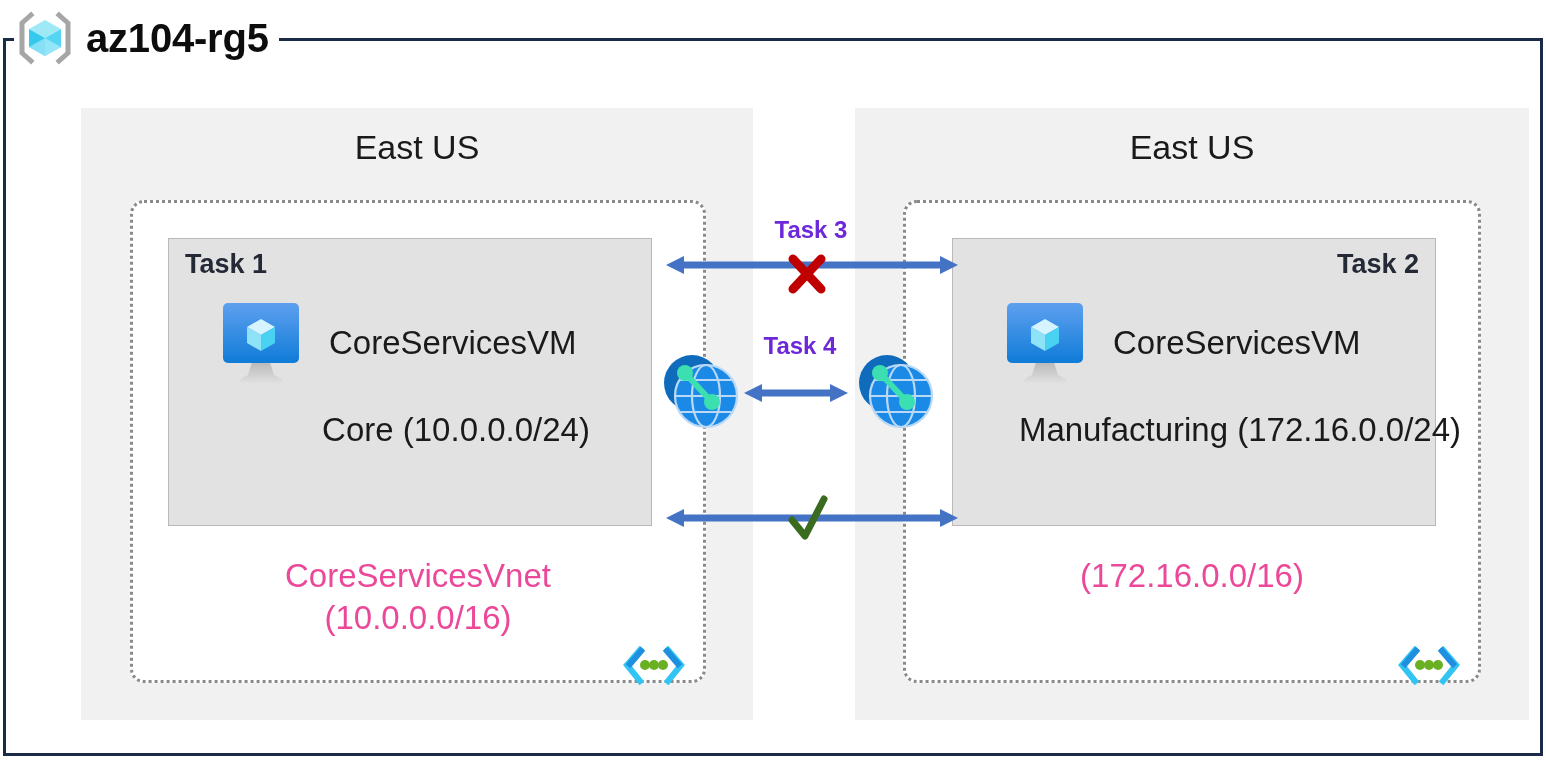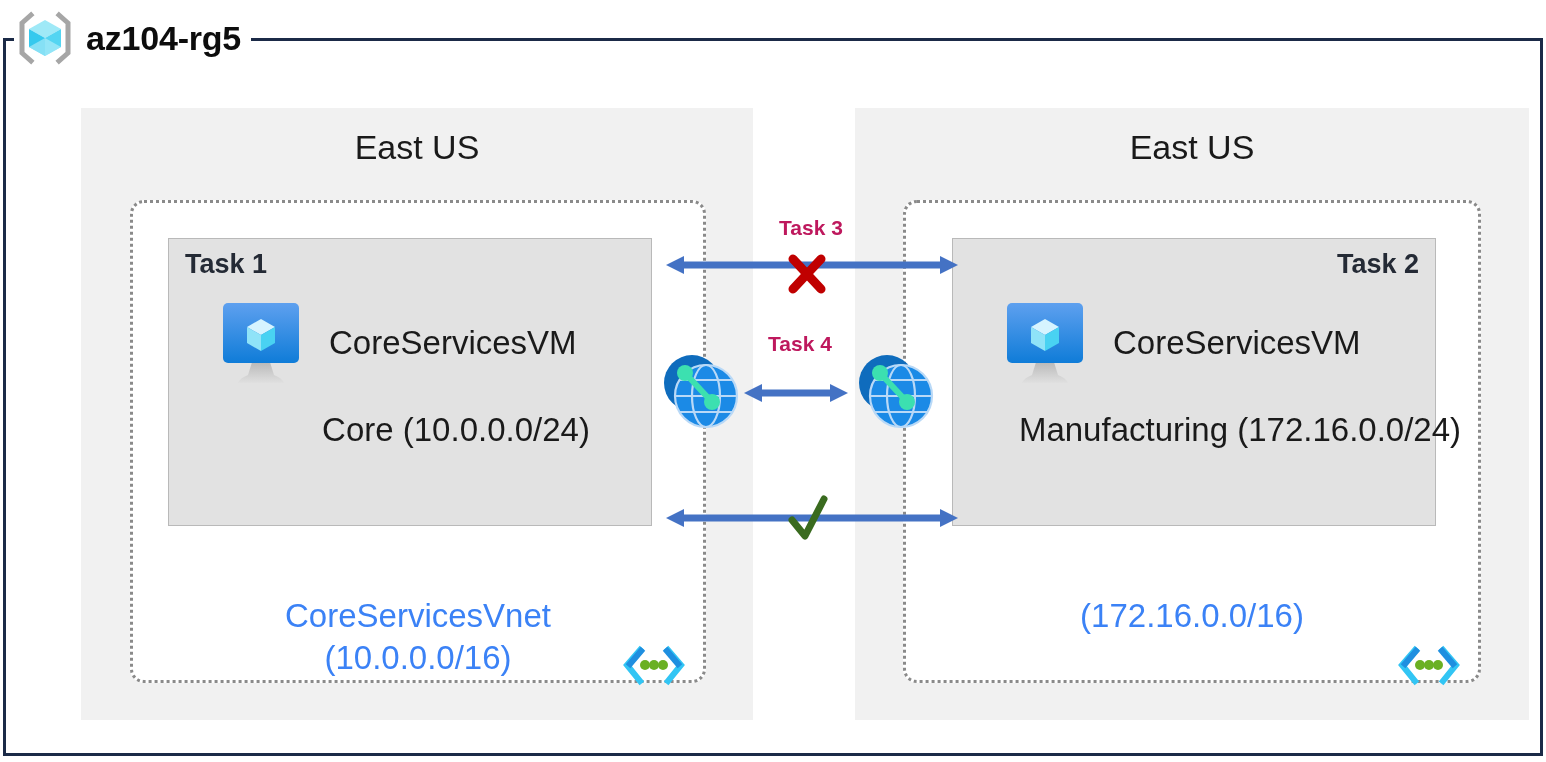--- a/index.html
+++ b/index.html
@@ -6,36 +6,36 @@
   body{font-family:"Liberation Sans","DejaVu Sans",sans-serif;}
 
   .canvas{position:relative;width:1546px;height:762px;background:#ffffff;overflow:hidden;}
 
   
   .rg-frame{position:absolute;left:3px;top:38px;width:1540px;height:718px;
             border:3px solid #1b2a47;box-sizing:border-box;background:transparent;}
   .rg-title-wrap{position:absolute;left:14px;top:6px;height:64px;display:flex;align-items:center;
                  background:#ffffff;padding:0 10px 0 0;z-index:6;}
   .rg-icon{width:62px;height:62px;position:relative;margin-right:10px;flex:0 0 auto;}
-  .rg-label{font-size:34px;font-weight:bold;color:#0d0d0d;letter-spacing:-0.2px;white-space:nowrap;}
+  .rg-label{font-size:40px;font-weight:bold;color:#0d0d0d;letter-spacing:-0.2px;white-space:nowrap;}
 
   
   .region{position:absolute;top:108px;height:612px;background:#f1f1f1;}
   .region.left{left:81px;width:672px;}
   .region.right{left:855px;width:674px;}
   .region-title{position:absolute;top:20px;left:0;width:100%;text-align:center;
                 font-size:34px;color:#1a1a1a;font-weight:400;}
 
   
   .vnet{position:absolute;border:3px dotted #8a8a8a;border-radius:14px;background:#ffffff;box-sizing:border-box;}
   .vnet.left{left:130px;top:200px;width:576px;height:483px;}
   .vnet.right{left:903px;top:200px;width:578px;height:483px;}
 
   .vnet-label{position:absolute;left:0;width:100%;text-align:center;
-              font-size:33px;color:#3b82f6;line-height:1.28;margin-top:40px;}
+              font-size:33px;color:#ec4899;line-height:1.28;}
   .vnet-label .l2{display:block;}
 
   
   .vnet-glyph{position:absolute;width:66px;height:44px;}
 
   
   .subnet{position:absolute;background:#e2e2e2;border:1px solid #b9b9b9;box-sizing:border-box;}
   .subnet.left{left:168px;top:238px;width:484px;height:288px;}
   .subnet.right{left:952px;top:238px;width:484px;height:288px;}
 
@@ -44,21 +44,21 @@
   .task-tag.tr{right:16px;}
 
   .vm-row{position:absolute;top:60px;left:0;width:100%;display:flex;align-items:center;padding-left:46px;box-sizing:border-box;}
   .vm-icon{width:92px;height:88px;position:relative;flex:0 0 auto;}
   .vm-name{font-size:33px;color:#1a1a1a;margin-left:22px;white-space:nowrap;}
 
   .subnet-label{position:absolute;left:0;width:100%;text-align:center;top:170px;
                 font-size:33px;color:#1a1a1a;line-height:1.28;margin-left:46px;}
 
   
-  .conn-label{position:absolute;font-size:21px;font-weight:bold;color:#be185d;text-align:center;}
+  .conn-label{position:absolute;font-size:24px;font-weight:bold;color:#6d28d9;text-align:center;}
   .arrow-svg{position:absolute;overflow:visible;}
   .mark{position:absolute;}
 
   .peer-icon{position:absolute;width:82px;height:82px;}
 </style>
 </head>
 <body>
 
 <div class="canvas">
 

